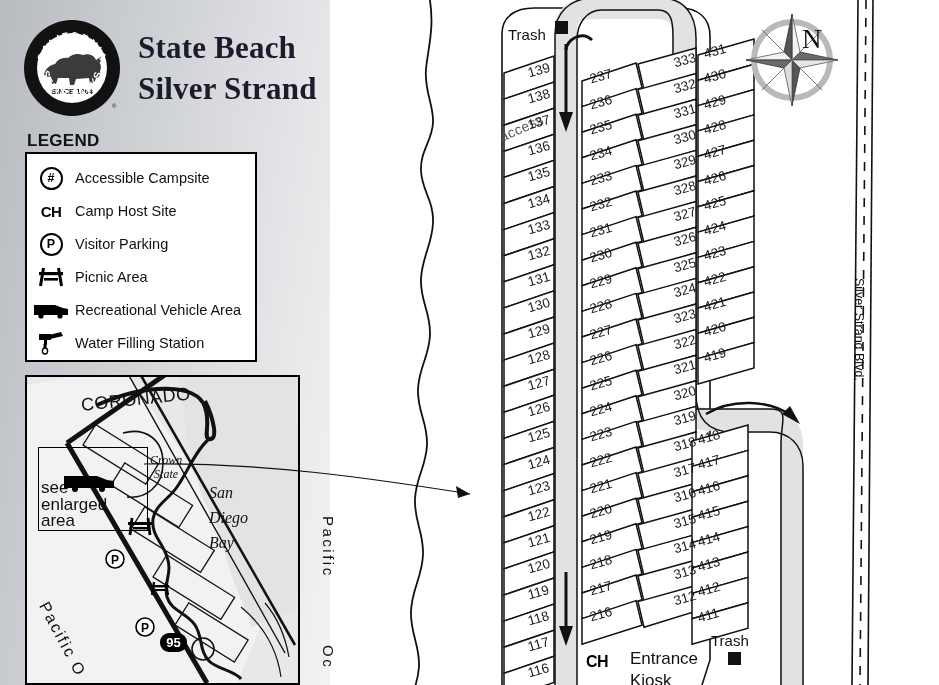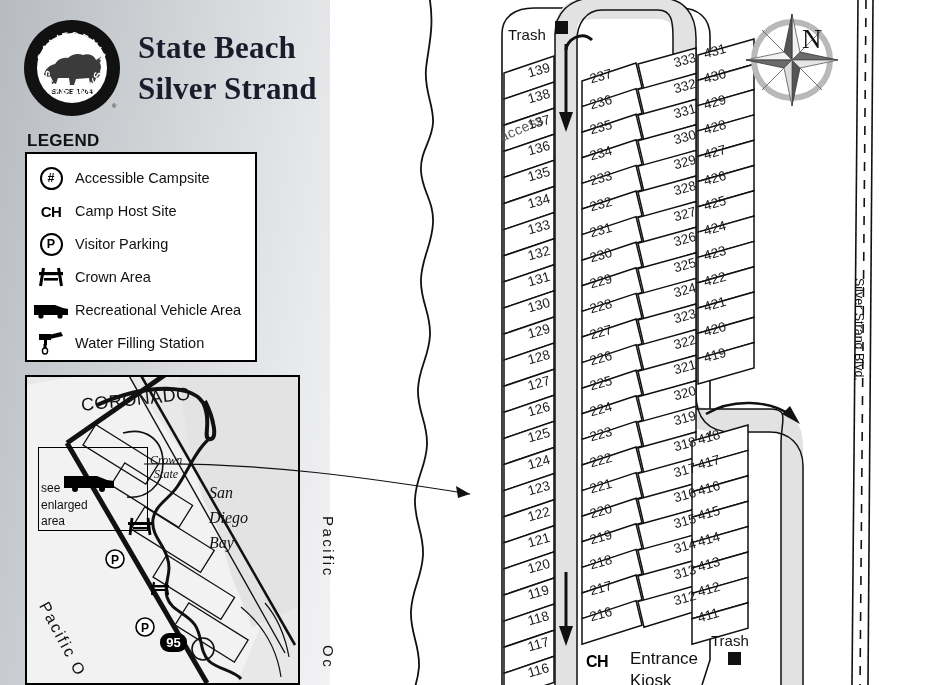--- a/index.html
+++ b/index.html
@@ -65,21 +65,21 @@
   .crown{
     position:absolute;left:123px;top:76px;font-family:"Liberation Serif",serif;font-style:italic;
     font-size:12px;line-height:14px;color:#111;text-align:center;
   }
   .sdbay{
     position:absolute;left:182px;top:103px;font-family:"Liberation Serif",serif;font-style:italic;
     font-size:16px;line-height:25px;color:#111;
   }
   .sdbay i{display:block;font-style:italic;}
   .see-enl{
-    position:absolute;left:14px;top:103px;font-size:12px;line-height:16.5px;color:#111;
+    position:absolute;left:14px;top:103px;font-size:17px;line-height:16.5px;color:#111;
   }
   .enl-box{position:absolute;left:11px;top:70px;width:110px;height:84px;border:1.6px solid #000;box-sizing:border-box;}
   .rv-ico{position:absolute;left:36px;top:95px;}
   .pac-inset{
     position:absolute;left:24px;top:222px;font-size:16px;color:#111;letter-spacing:2px;
     transform:rotate(62deg);transform-origin:left top;
   }
   .hwy75{
     position:absolute;left:133px;top:256px;width:27px;height:19px;background:#000;border-radius:9px;
     color:#fff;font-size:13px;font-weight:700;display:flex;align-items:center;justify-content:center;
@@ -179,21 +179,21 @@
     </div>
 
     <div class="legend-row" style="top:107px">
       <span class="legend-ico">
         <svg width="26" height="22" viewBox="0 0 26 22">
           <rect x="1" y="6" width="24" height="3.2" fill="#000"></rect>
           <path d="M5.5,2 L2.5,20 M20.5,2 L23.5,20" stroke="#000" stroke-width="3" fill="none"></path>
           <rect x="6" y="12" width="14" height="2.6" fill="#000"></rect>
         </svg>
       </span>
-      <span class="legend-lbl">Crown Area</span>
+      <span class="legend-lbl">Picnic Area</span>
     </div>
 
     <div class="legend-row" style="top:140px">
       <span class="legend-ico">
         <svg width="36" height="18" viewBox="0 0 36 18">
           <path d="M1,4 L22,4 L30,7 L35,8 L35,14 L1,14 Z" fill="#000"></path>
           <circle cx="8" cy="15" r="2.6" fill="#000"></circle>
             <circle cx="27" cy="15" r="2.6" fill="#000"></circle>
         </svg>
       </span>

